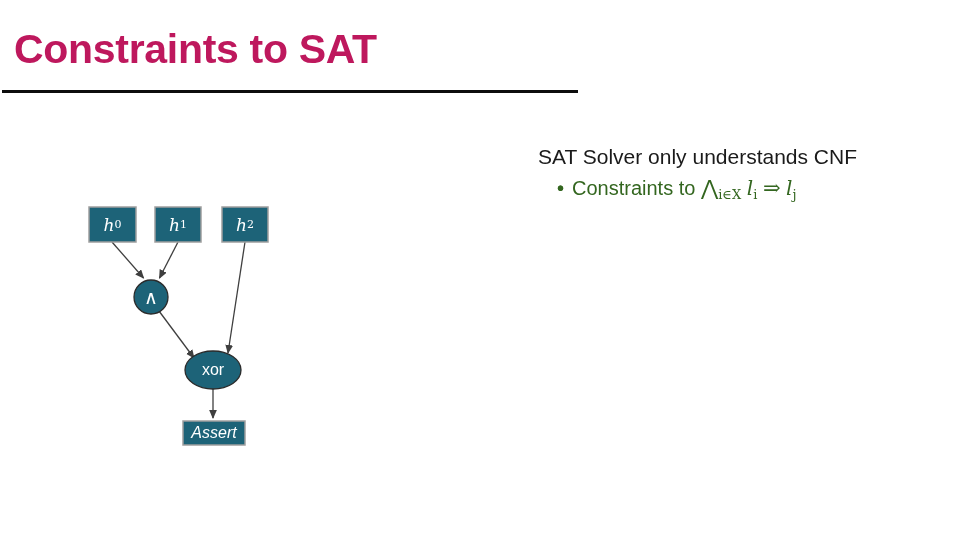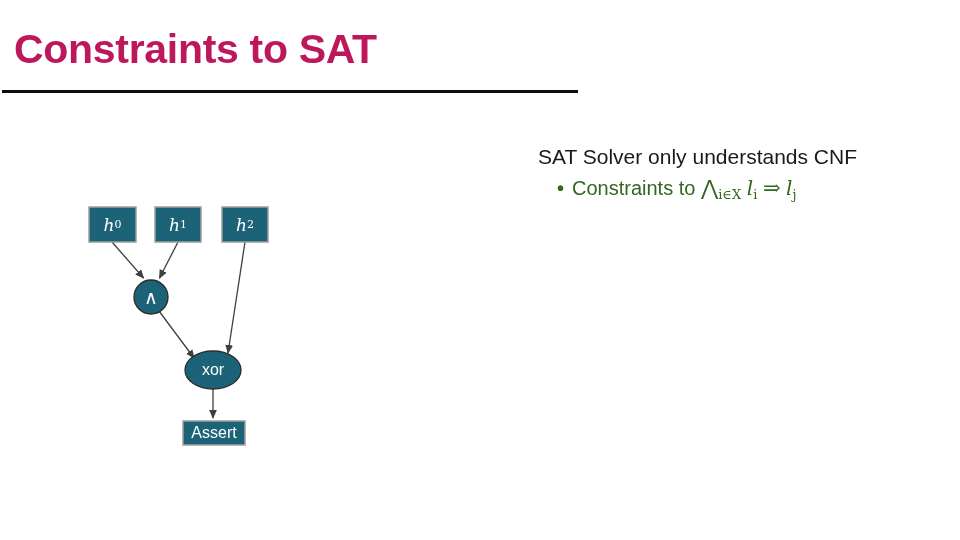--- a/index.html
+++ b/index.html
@@ -173,21 +173,21 @@
   <div class="node-label-box hlabel" style="left:155px; top:207px; width:46px; height:35px;">
     <span>h</span>
       <sub>1</sub>
   </div>
   <div class="node-label-box hlabel" style="left:222px; top:207px; width:46px; height:35px;">
     <span>h</span>
       <sub>2</sub>
   </div>
   <div class="node-label-box oplabel" style="left:134px; top:280px; width:34px; height:34px;">∧</div>
   <div class="node-label-box textlabel" style="left:185px; top:351px; width:56px; height:38px;">xor</div>
-  <div class="node-label-box textlabel" style="left:183px; top:421px; width:62px; height:24px;">Assert</div>
+  <div class="node-label-box textlabel" style="left:183px; top:421px; width:62px; height:24px;font-style:italic;">Assert</div>
 
   <div class="text-col">
     <div class="cnf-heading">SAT Solver only understands  CNF</div>
 
     <ul class="bullet-list">
       <li class="bullet-item">
         <span class="bullet-dot">•</span>
       </li>
 
       <li class="bullet-item">

